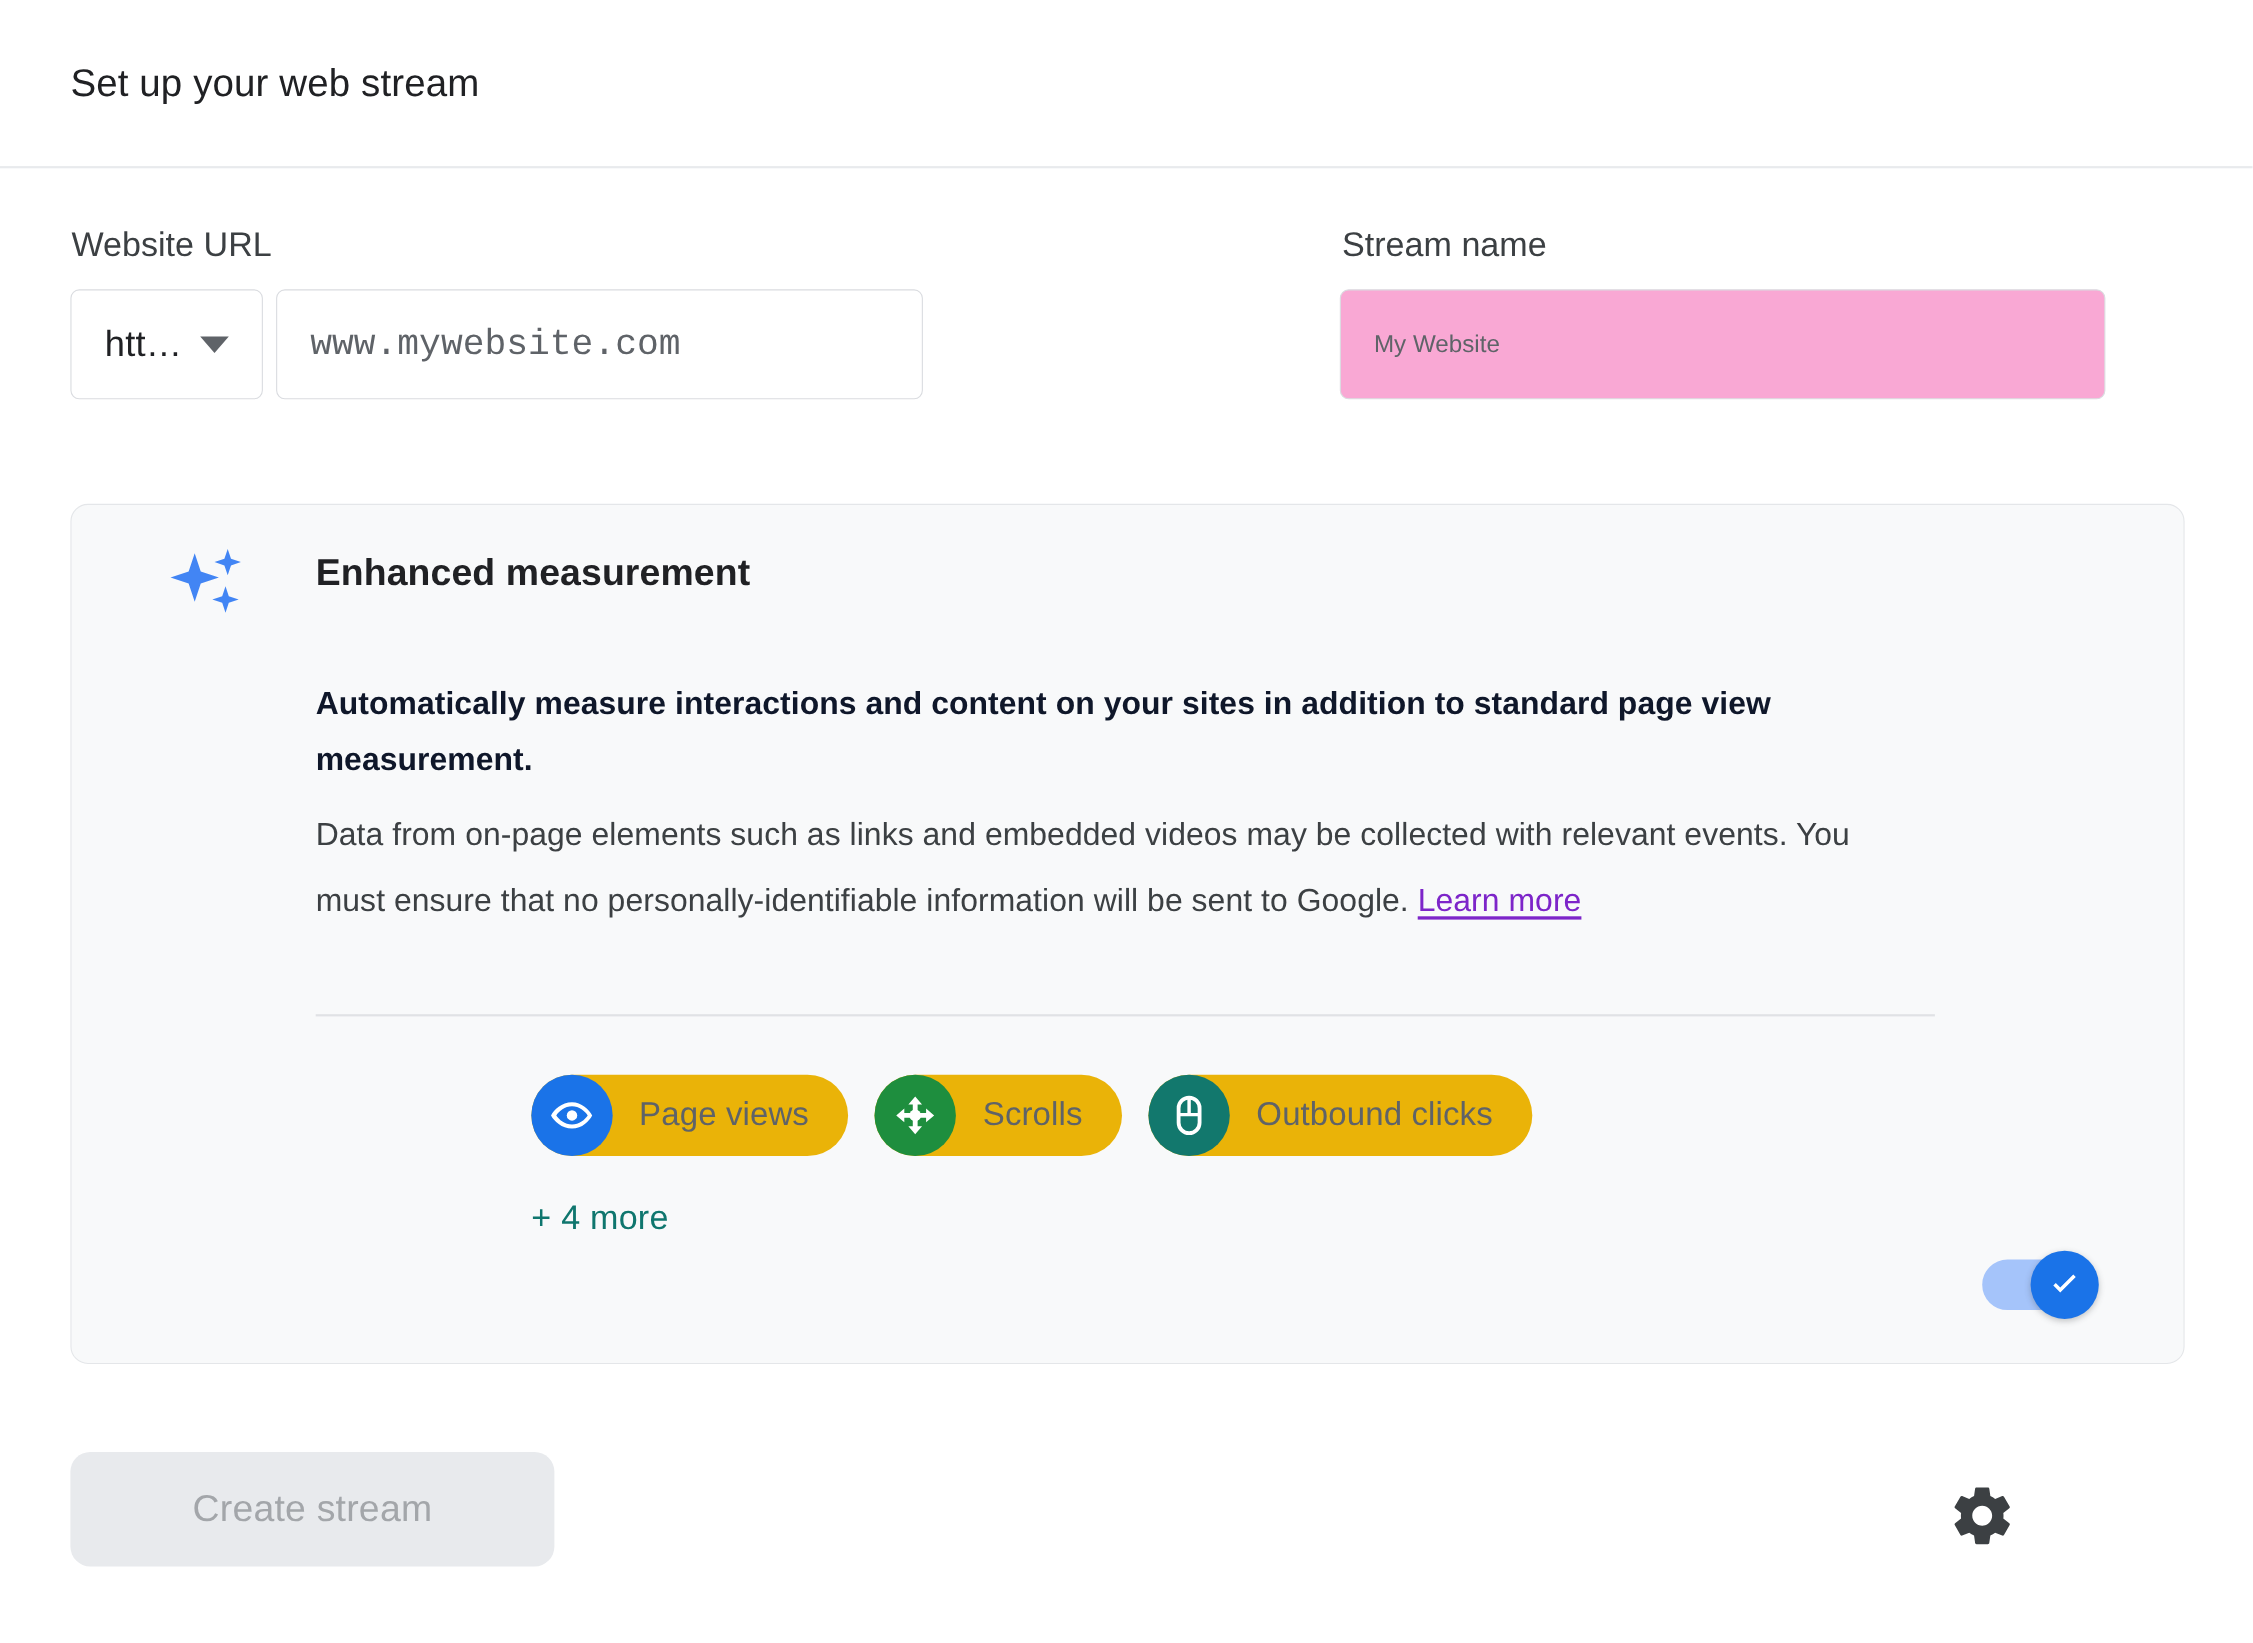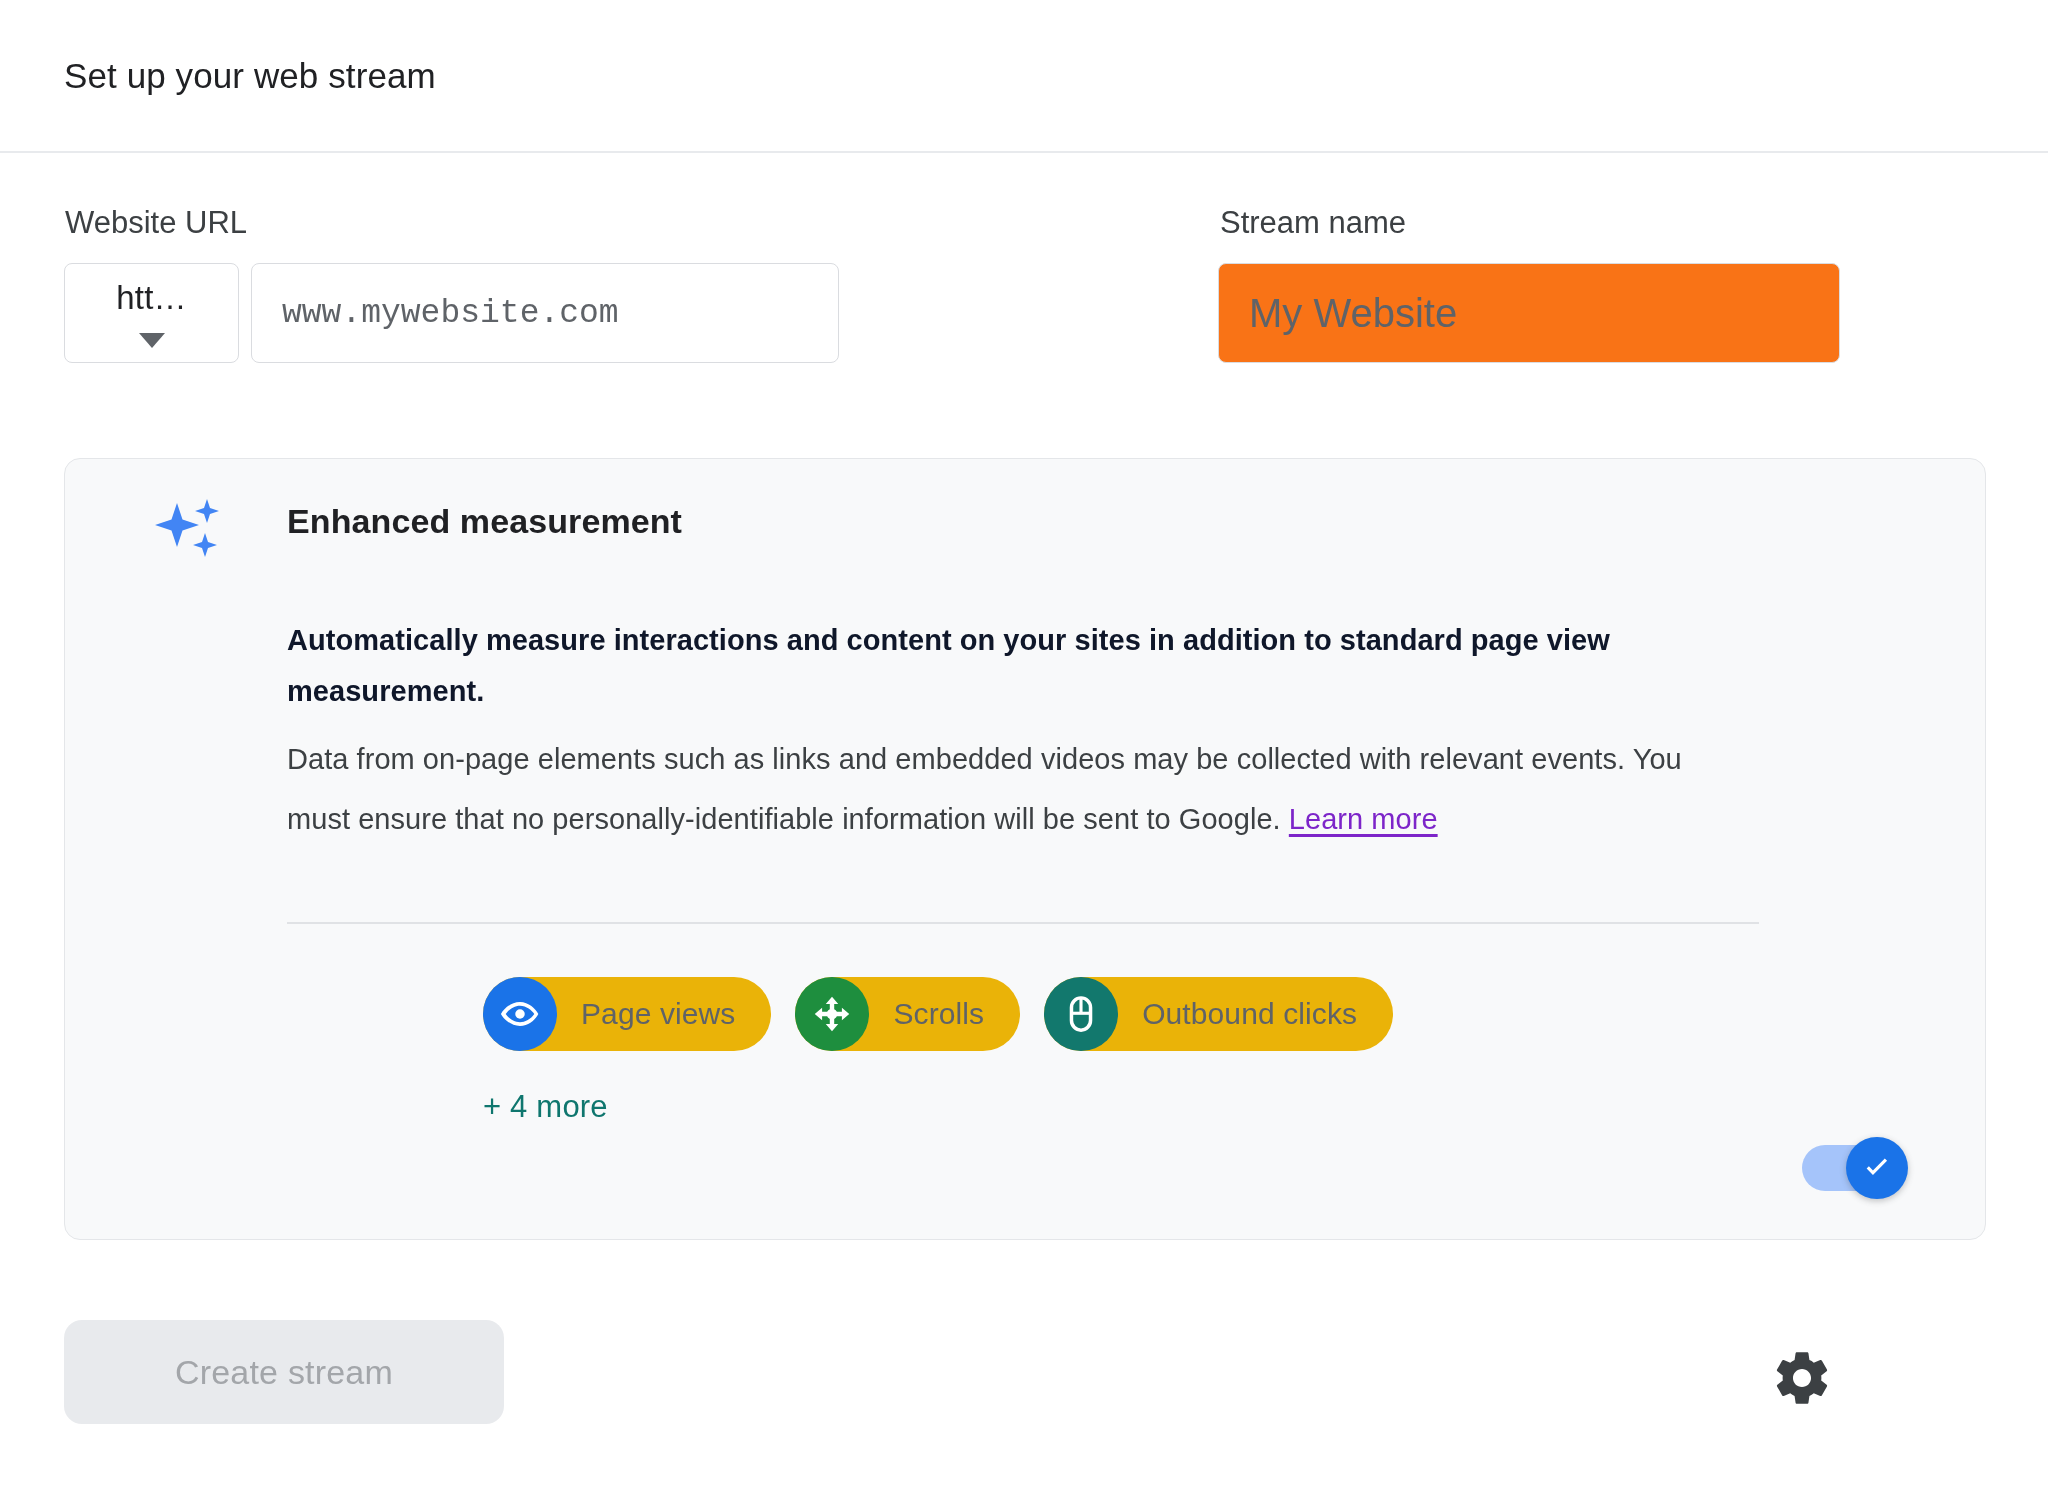--- a/index.html
+++ b/index.html
@@ -76,21 +76,20 @@
     width: 175px;
     height: 100px;
     border: 1.5px solid #dadce0;
     border-radius: 8px;
     background: #ffffff;
     display: flex;
     align-items: center;
     justify-content: center;
     gap: 16px;
     cursor: pointer;
-    flex-direction: column;
   }
   .proto-value {
     font-size: 33px;
     color: #202124;
     letter-spacing: 0.2px;
   }
   .caret {
     width: 0; height: 0;
     border-left: 13px solid transparent;
     border-right: 13px solid transparent;
@@ -115,27 +114,27 @@
     position: absolute;
     left: 1218px;
     top: 50px;
     width: 770px;
   }
   .name-label { position: absolute; left: 2px; top: 0; }
   .name-input {
     position: absolute;
     left: 0;
     top: 60px;
-    width: 622px;
+    width: 696px;
     height: 100px;
     border: 1.5px solid #dadce0;
     border-radius: 8px;
-    background: #f97316;
+    background: #f9a8d4;
     font-family: "Liberation Sans", sans-serif;
-    font-size: 40px;
+    font-size: 22px;
     color: #202124;
     padding: 0 30px;
     outline: none;
   }
   .name-input::placeholder { color: #5f6368; opacity: 1; }
 
   
   .em-card {
     position: absolute;
     left: 64px;

